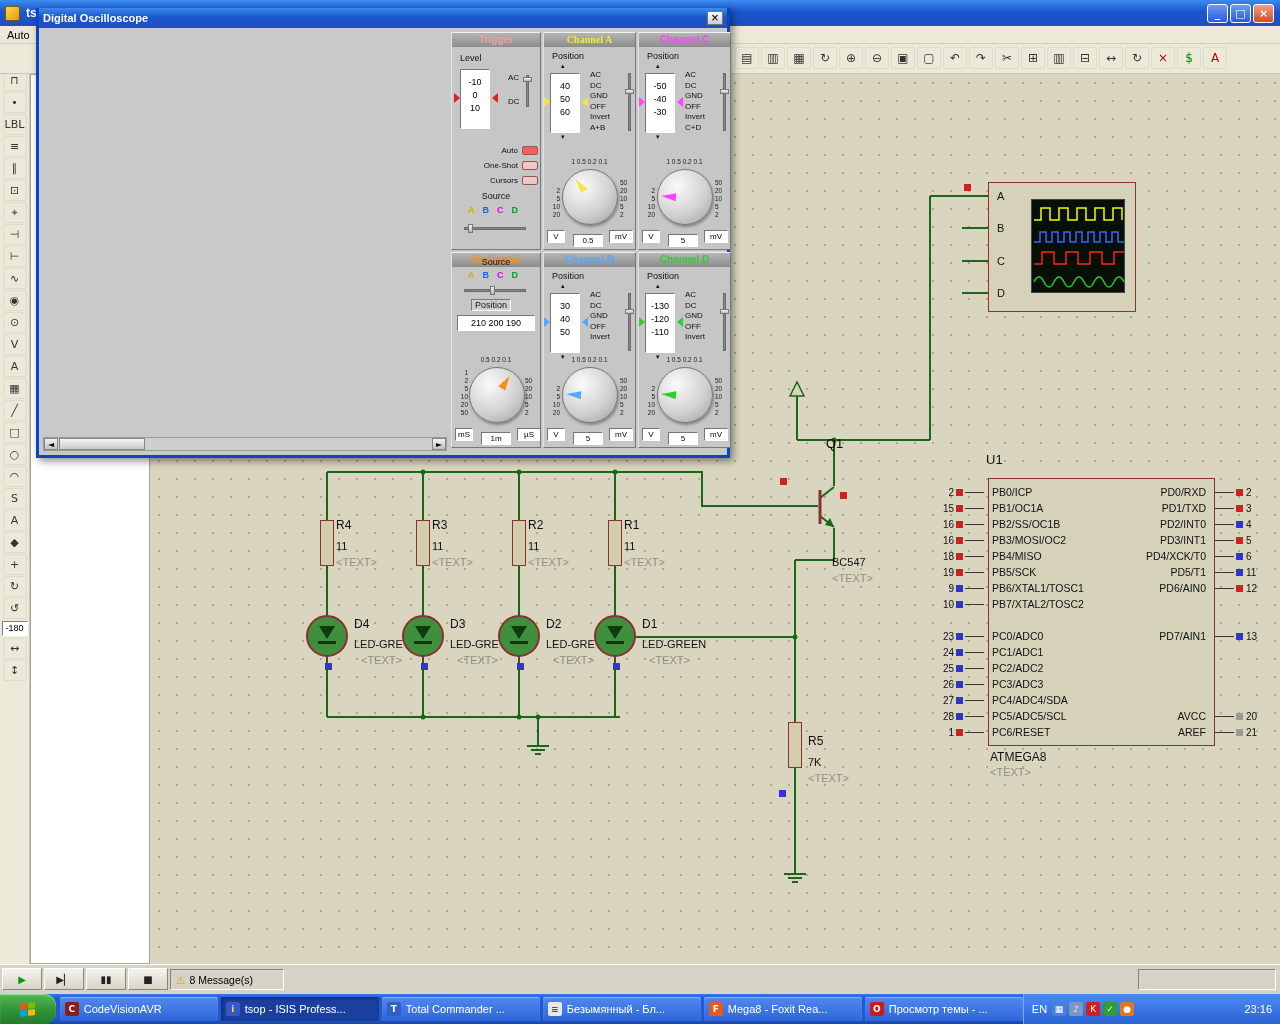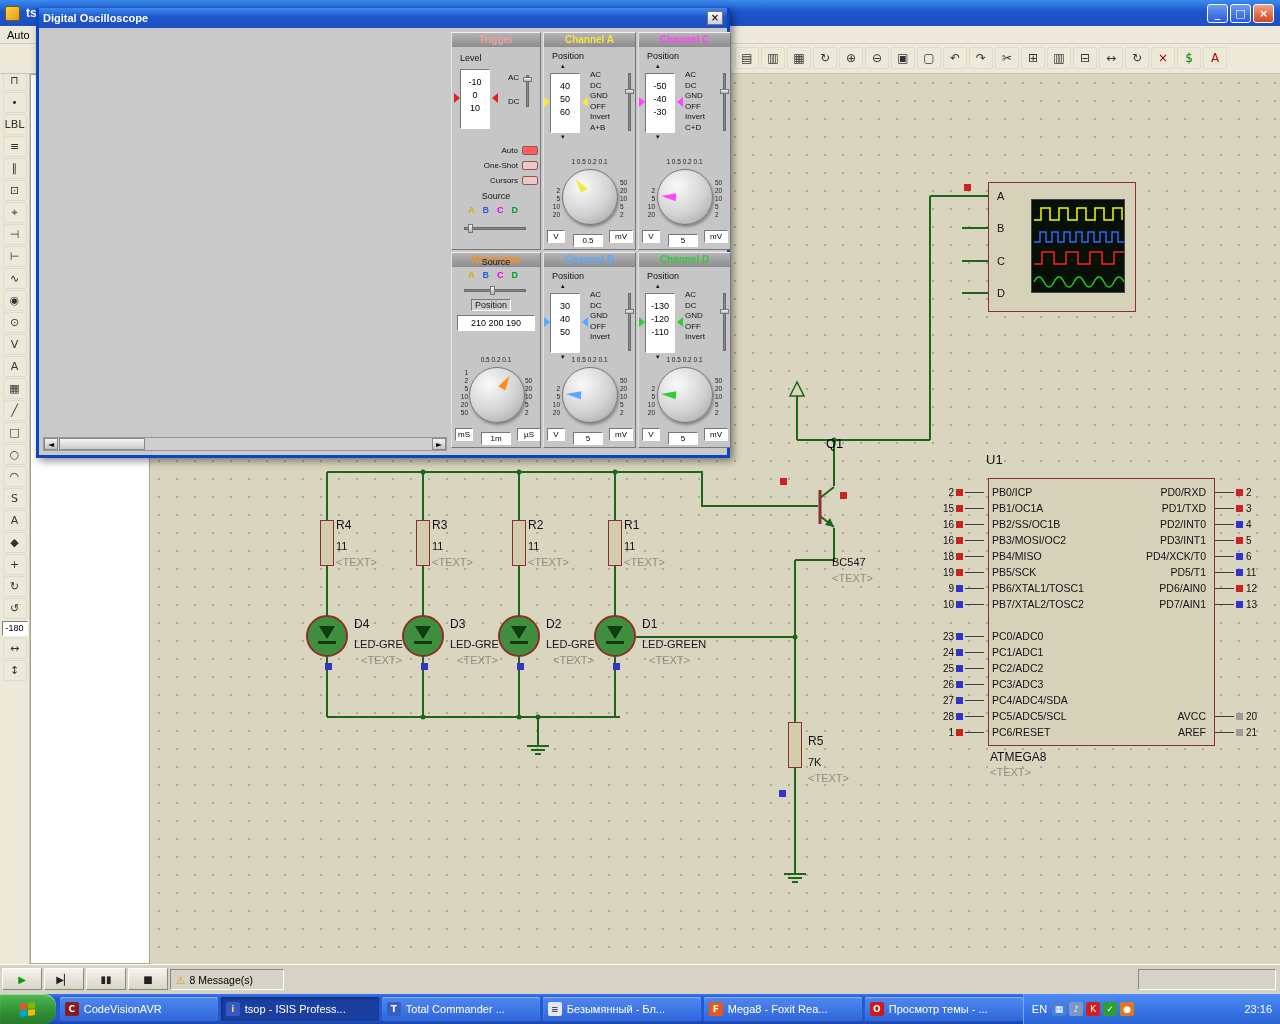--- a/index.html
+++ b/index.html
@@ -527,21 +527,21 @@
       <span class="pin-num">11</span>
     </div>
 
     <div class="u1pin u1pin-r" style="left: 1062px; top: 588px;">
       <span class="pin-name">PD6/AIN0</span>
       <span class="pin-lead"></span>
       <span class="pin-sq" style="background: rgb(204, 34, 34);"></span>
       <span class="pin-num">12</span>
     </div>
 
-    <div class="u1pin u1pin-r" style="left: 1062px; top: 604px;">
+    <div class="u1pin u1pin-r" style="left: 1062px; top: 636px;">
       <span class="pin-name">PD7/AIN1</span>
       <span class="pin-lead"></span>
       <span class="pin-sq" style="background: rgb(51, 51, 204);"></span>
       <span class="pin-num">13</span>
     </div>
 
     <div class="u1pin u1pin-r" style="left: 1062px; top: 716px;">
       <span class="pin-name">AVCC</span>
       <span class="pin-lead"></span>
       <span class="pin-sq" style="background: rgb(154, 154, 154);"></span>
@@ -666,21 +666,21 @@
 2</div>
       <div class="knob" style="left:17px;bottom:24px">
         <div class="knob-ptr" style="border-bottom-color:#ff8c1a;transform:rotate(32deg)"></div>
       </div>
       <div class="ubox ch-ub1">mS</div>
       <div class="ubox ch-ub2">1m</div>
       <div class="ubox ch-ub3">µS</div>
     </div>
 
       <div class="panel" style="grid-row-start: 1; grid-column-start: 2;">
-        <div class="panel-title" style="color: rgb(245, 230, 66);">Channel A</div>
+        <div class="panel-title" style="color: rgb(245, 230, 66); font-family: Liberation Serif, serif;">Channel A</div>
         <div class="p-label ch-pos-label">Position</div>
         <div class="tiny-arrow ch-up">▴</div>
         <div class="wheel ch-wheel">40
 50
 60</div>
         <div class="tiny-arrow ch-dn">▾</div>
         <div class="warrow-l ch-al" style="border-left-color: rgb(245, 230, 66);"></div>
         <div class="warrow-r ch-ar" style="border-right-color: rgb(245, 230, 66);"></div>
         <div class="modes ch-modes">AC
 DC

